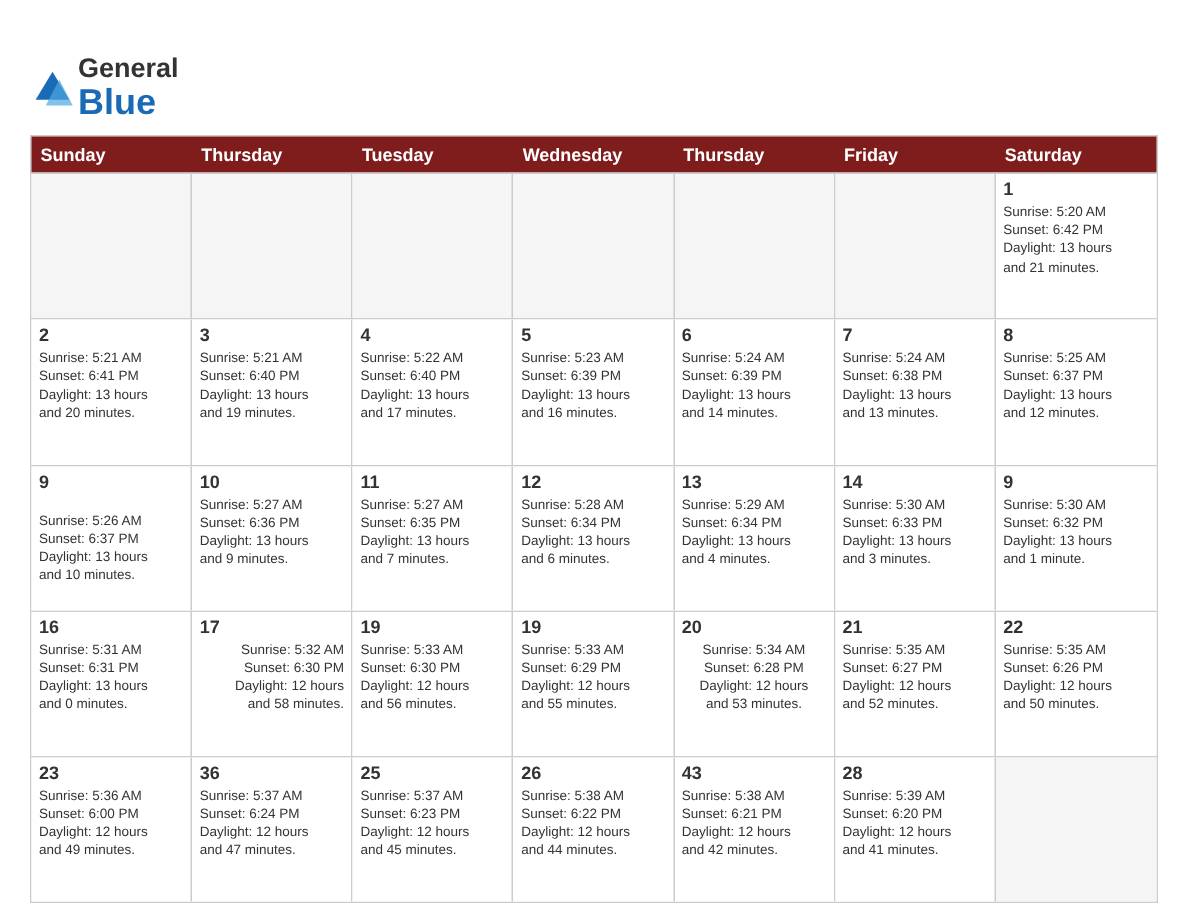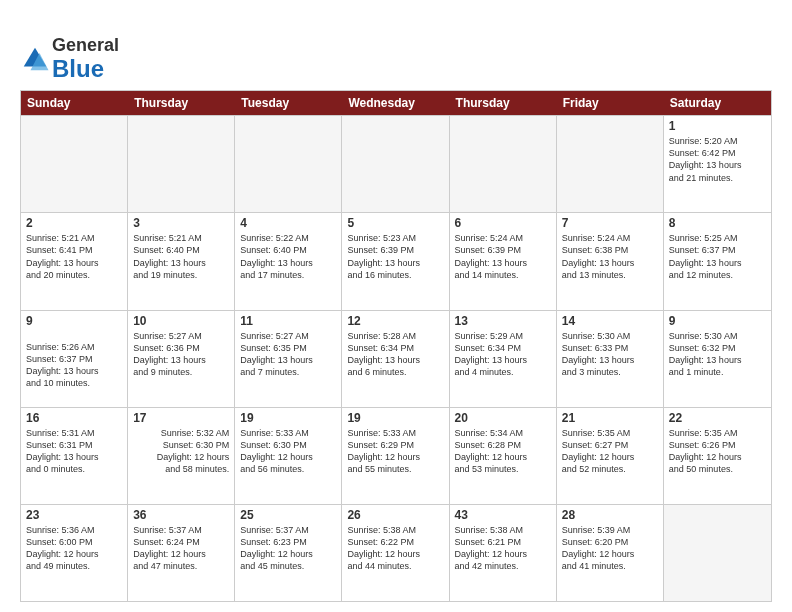--- a/index.html
+++ b/index.html
@@ -287,21 +287,21 @@
           </div>
           <div class="cal-cell">
             <span class="day-num">19</span>
             <div class="cell-text" style="white-space: pre-line;">Sunrise: 5:33 AM
 Sunset: 6:29 PM
 Daylight: 12 hours
 and 55 minutes.</div>
           </div>
           <div class="cal-cell">
             <span class="day-num">20</span>
-            <div class="cell-text" style="white-space: pre-line;">Sunrise: 5:34 AM
+            <div class="cell-text" style="white-space: pre-line; text-align: center;">Sunrise: 5:34 AM
 Sunset: 6:28 PM
 Daylight: 12 hours
 and 53 minutes.</div>
           </div>
           <div class="cal-cell">
             <span class="day-num">21</span>
             <div class="cell-text" style="white-space: pre-line;">Sunrise: 5:35 AM
 Sunset: 6:27 PM
 Daylight: 12 hours
 and 52 minutes.</div>

